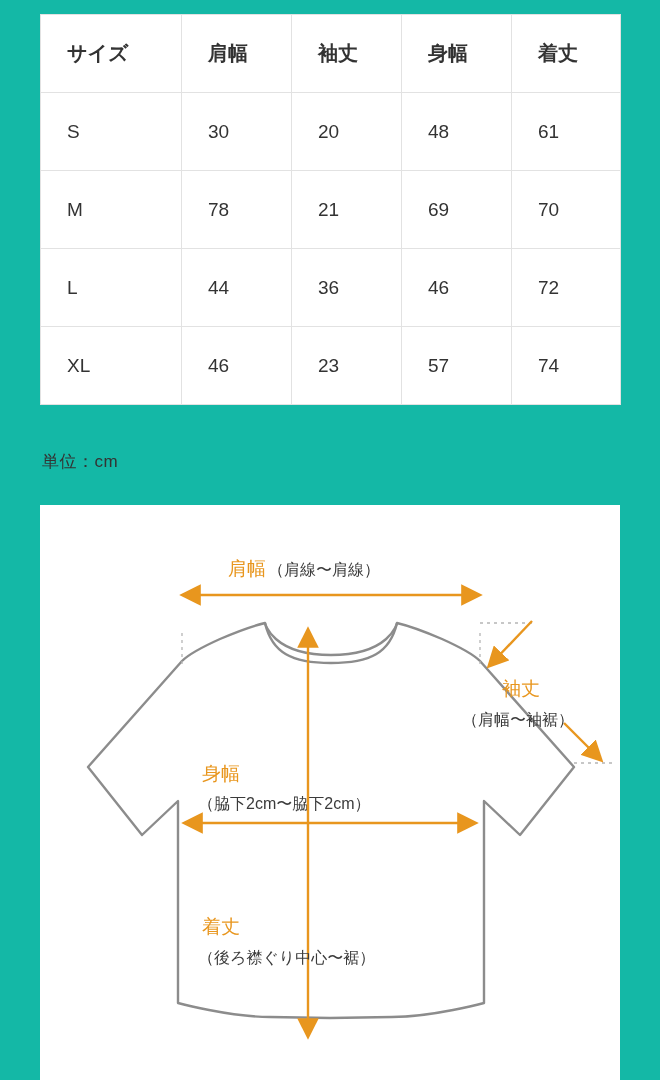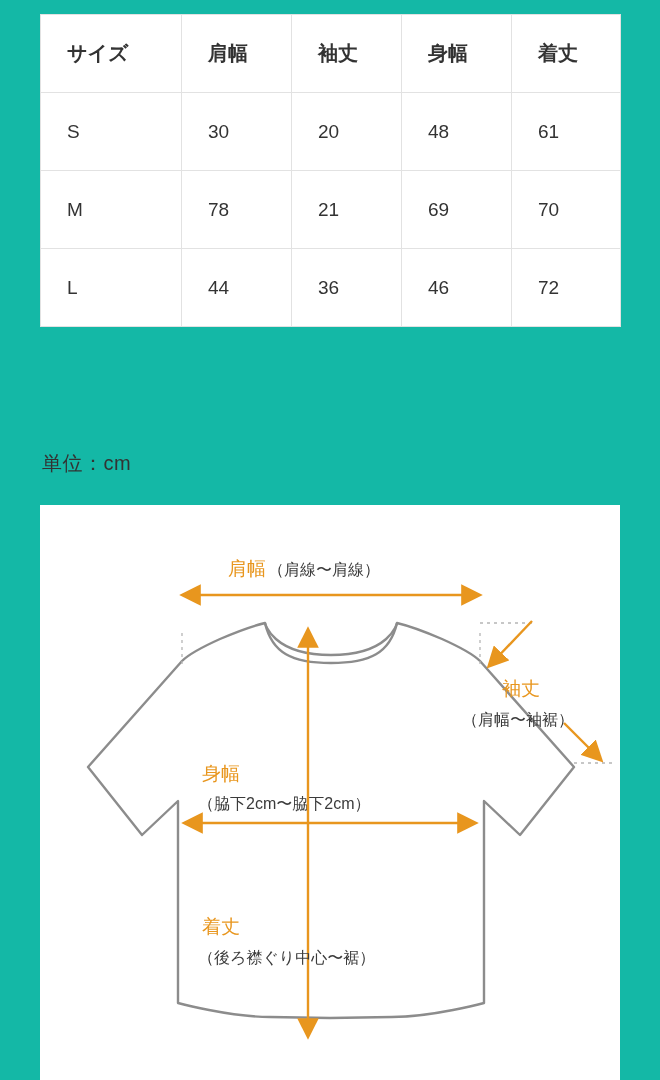--- a/index.html
+++ b/index.html
@@ -51,21 +51,21 @@
   table.size-table col.c0 { width: 141px; }
   table.size-table col.c1 { width: 110px; }
   table.size-table col.c2 { width: 110px; }
   table.size-table col.c3 { width: 110px; }
   table.size-table col.c4 { width: 109px; }
 
   .unit-note {
     position: absolute;
     left: 42px;
     top: 450px;
-    font-size: 20px;
+    font-size: 17px;
     color: #333333;
     letter-spacing: 0.5px;
   }
 
   
   .diagram-card {
     position: absolute;
     left: 40px;
     top: 505px;
     width: 580px;
@@ -123,20 +123,27 @@
           <td>21</td>
           <td>69</td>
           <td>70</td>
         </tr>
         <tr>
           <td>L</td>
           <td>44</td>
           <td>36</td>
           <td>46</td>
           <td>72</td>
+        </tr>
+        <tr>
+          <td>XL</td>
+          <td>46</td>
+          <td>23</td>
+          <td>57</td>
+          <td>74</td>
         </tr>
       </tbody>
     </table>
   </div>
 
   <div class="unit-note">単位：cm</div>
 
   <div class="diagram-card">
     <svg width="580" height="600" viewBox="0 0 580 600">
       <defs>

